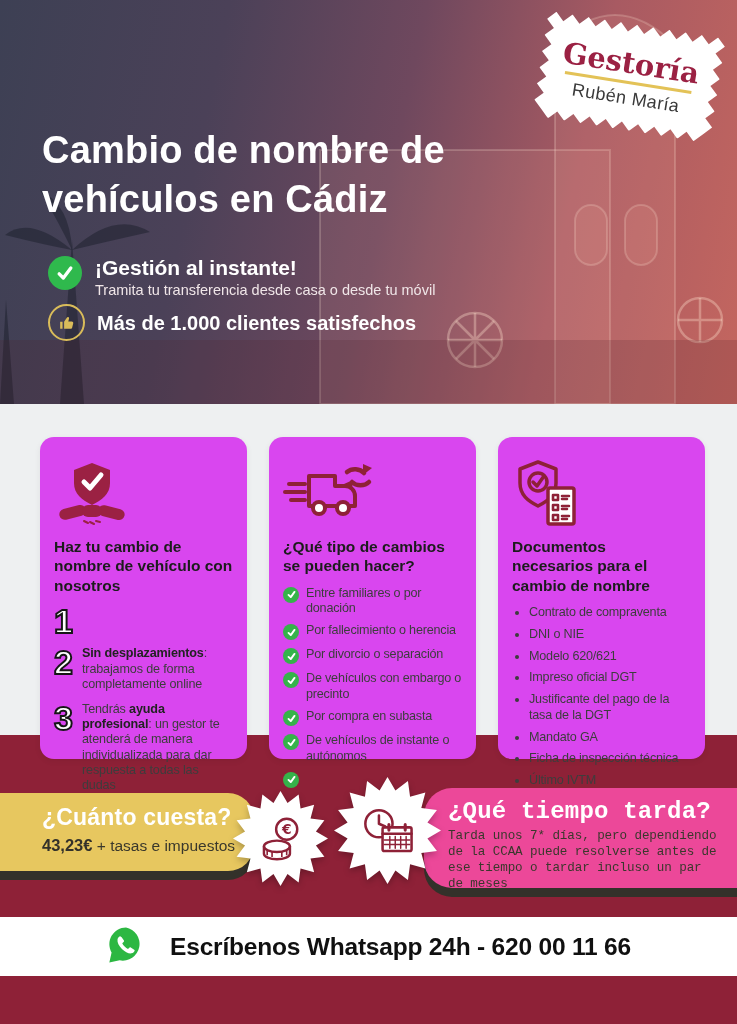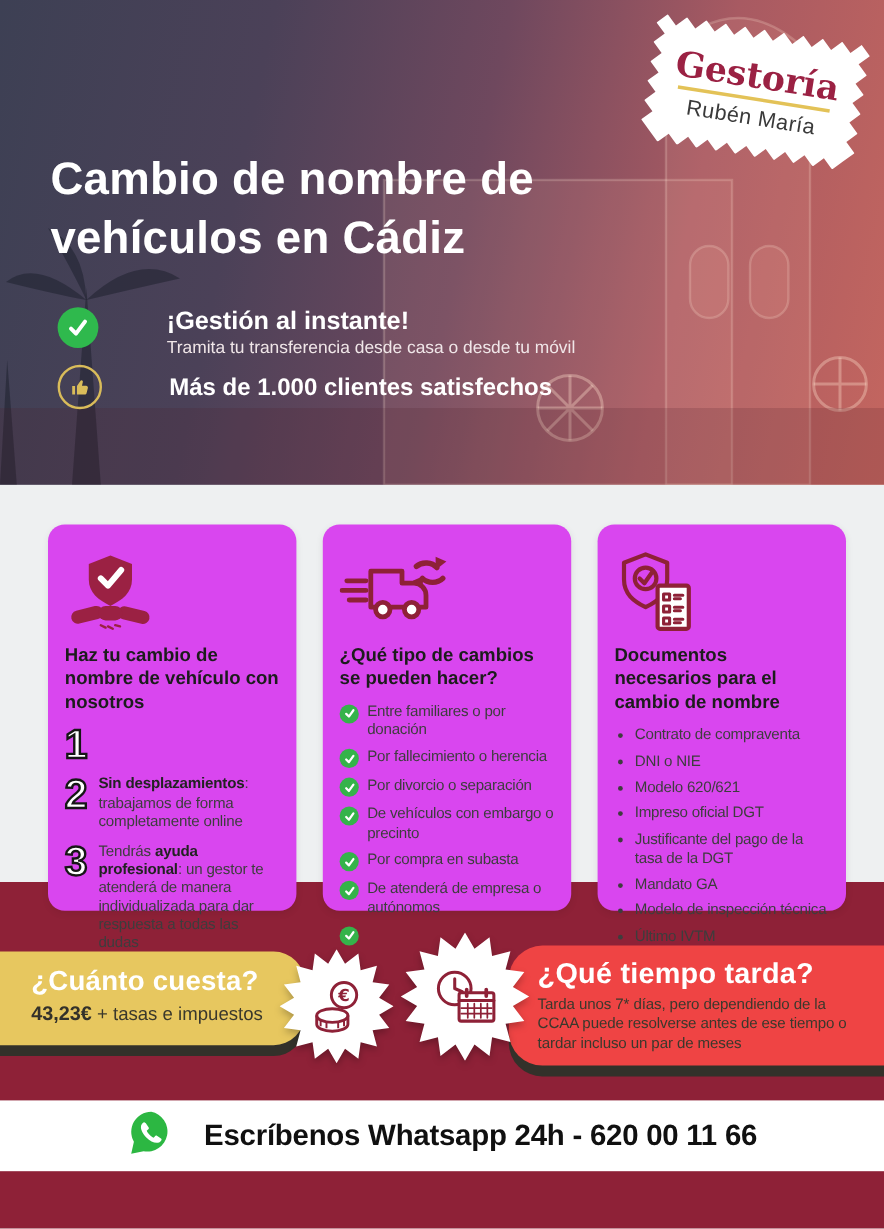--- a/index.html
+++ b/index.html
@@ -5,21 +5,21 @@
   html,body{margin:0;padding:0;}
   body{font-family:"Liberation Sans",sans-serif;background:#eef0f1;}
   .page{position:relative;width:737px;height:1024px;overflow:hidden;background:#eef0f1;}
 
   
   .hero{position:absolute;top:0;left:0;width:737px;height:404px;
     background:linear-gradient(102deg,#3d4054 0%,#4b4158 28%,#6f485e 52%,#a85a62 75%,#c4665f 100%);}
   .hero-overlay{position:absolute;inset:0;}
   .headline{position:absolute;left:42px;top:126px;width:505px;color:#fff;
     font-size:38px;font-weight:bold;line-height:1.28;letter-spacing:.2px;}
-  .feature{position:absolute;left:48px;display:flex;align-items:flex-start;gap:44px;}
+  .feature{position:absolute;left:48px;display:flex;align-items:flex-start;}
   .f1{top:256px;}
   .f2{top:304px;align-items:center;}
   .check-bubble{width:34px;height:34px;border-radius:50%;background:#2fb94d;
     display:flex;align-items:center;justify-content:center;flex:0 0 auto;margin-right:13px;}
   .thumb-ring{width:37px;height:37px;border-radius:50%;border:2px solid #d9bc5a;box-sizing:border-box;
     display:flex;align-items:center;justify-content:center;flex:0 0 auto;margin-right:12px;}
   .f-title{color:#fff;font-size:21px;font-weight:bold;line-height:1.1;}
   .f-sub{color:#f0e6e8;font-size:14.5px;margin-top:3px;}
   .f2 .f-title{font-size:20px;font-weight:600;}
 
@@ -47,26 +47,26 @@
     display:flex;align-items:center;justify-content:center;margin-right:7px;margin-top:1px;}
   .check-item span{font-size:12.6px;color:#3d3d3d;line-height:1.22;letter-spacing:-.2px;}
   ul.docs{margin:0;padding-left:17px;}
   ul.docs li{font-size:12.6px;color:#3d3d3d;line-height:1.25;margin-bottom:6px;letter-spacing:-.2px;}
 
   
   .band{position:absolute;top:735px;left:0;width:737px;height:289px;background:#8e2137;z-index:1;}
 
   
   .price-box{position:absolute;top:793px;left:0;width:254px;height:78px;background:#e7c75f;
-    border-radius:0 26px 26px 0;box-shadow:0 9px 0 #33312a;z-index:4;box-sizing:border-box;padding:11px 0 0 26px;}
+    border-radius:0 26px 26px 0;box-shadow:0 9px 0 #33312a;z-index:4;box-sizing:border-box;padding:11px 0 0 42px;}
   .price-box h2{margin:0;color:#fff;font-size:23px;letter-spacing:.2px;}
   .price-line{margin-top:5px;font-size:15.5px;color:#3a382c;}
   .price-line b{font-size:16.5px;color:#33312a;}
-  .time-box{position:absolute;top:788px;left:424px;width:313px;height:100px;background:#ef4444;
-    border-radius:28px 0 0 28px;box-shadow:0 9px 0 #33312a;z-index:4;box-sizing:border-box;padding:10px 14px 0 24px;}
+  .time-box{position:absolute;top:788px;left:424px;width:313px;height:100px;background:#ec4899;
+    border-radius:28px 0 0 28px;box-shadow:0 9px 0 #33312a;z-index:4;box-sizing:border-box;padding:10px 14px 0 24px;font-family:Liberation Mono, monospace;}
   .time-box h2{margin:0;color:#fff;font-size:24px;letter-spacing:.2px;}
   .time-desc{margin-top:4px;font-size:12.6px;color:#3a382c;line-height:1.27;letter-spacing:-.1px;}
   .starburst{position:absolute;z-index:5;filter:drop-shadow(0 3px 3px rgba(0,0,0,.25));}
   .sb-euro{left:233px;top:791px;width:95px;height:95px;}
   .sb-clock{left:334px;top:777px;width:107px;height:107px;}
   .starburst .sb-icon{position:absolute;inset:0;display:flex;align-items:center;justify-content:center;}
 
   
   .footer-bar{position:absolute;top:917px;left:0;width:737px;height:59px;background:#fff;z-index:6;
     display:flex;align-items:center;justify-content:center;gap:24px;}
@@ -230,21 +230,21 @@
             </svg>
           </div>
         <span>Por compra en subasta</span>
       </div>
       <div class="check-item">
         <div class="mini-check">
             <svg width="9" height="9" viewBox="0 0 24 24">
               <polyline points="4,13 10,19 20,5" fill="none" stroke="#fff" stroke-width="5" stroke-linecap="round" stroke-linejoin="round"></polyline>
             </svg>
           </div>
-        <span>De atenderá de empresa o autónomos</span>
+        <span>De vehículos de instante o autónomos</span>
       </div>
       <div class="check-item">
         <div class="mini-check">
             <svg width="9" height="9" viewBox="0 0 24 24">
               <polyline points="4,13 10,19 20,5" fill="none" stroke="#fff" stroke-width="5" stroke-linecap="round" stroke-linejoin="round"></polyline>
             </svg>
           </div>
       </div>
     </div>
 
@@ -264,21 +264,21 @@
         </svg>
       </div>
       <h3>Documentos necesarios para el cambio de nombre</h3>
       <ul class="docs">
         <li>Contrato de compraventa</li>
         <li>DNI o NIE</li>
         <li>Modelo 620/621</li>
         <li>Impreso oficial DGT</li>
         <li>Justificante del pago de la tasa de la DGT</li>
         <li>Mandato GA</li>
-        <li>Modelo de inspección técnica</li>
+        <li>Ficha de inspección técnica</li>
         <li>Último IVTM</li>
       </ul>
     </div>
   </div>
 
   <div class="price-box">
     <h2>¿Cuánto cuesta?</h2>
     <div class="price-line">
       <b>43,23€</b><span> + tasas e impuestos</span>
     </div>

